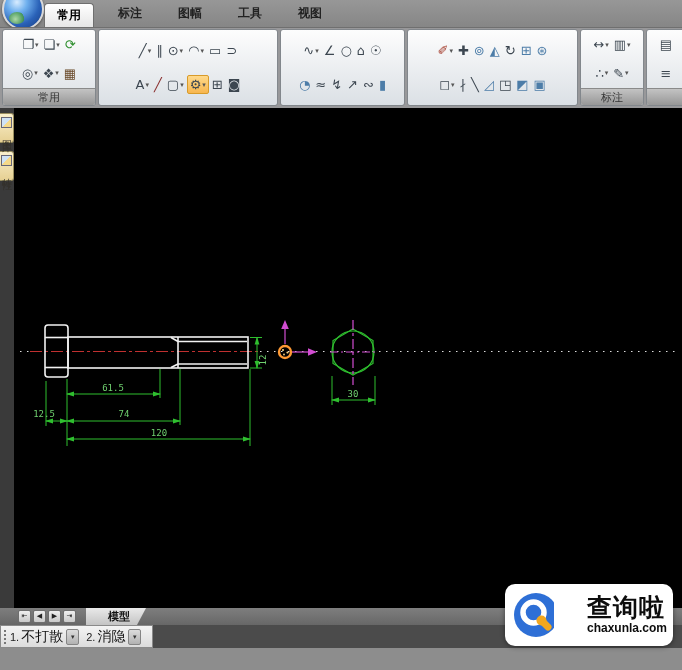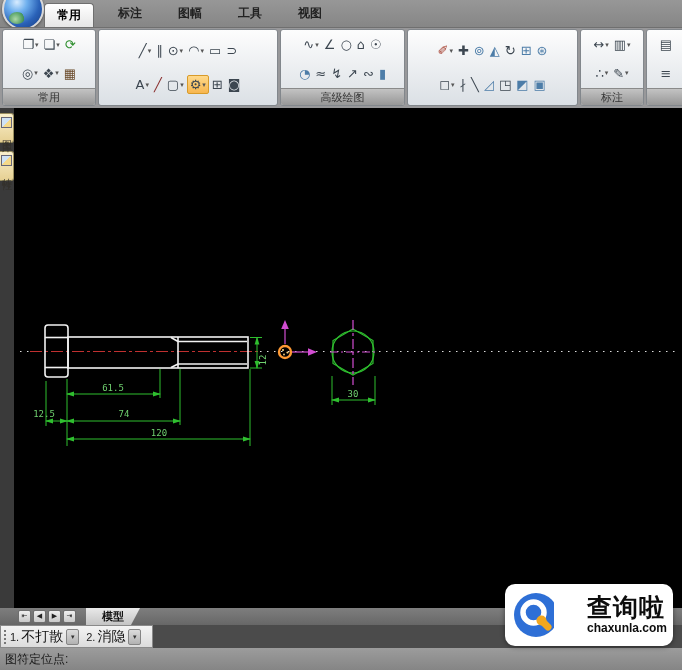--- a/index.html
+++ b/index.html
@@ -46,21 +46,21 @@
   
   .canvas{position:absolute;left:14px;top:108px;width:668px;height:500px;background:#000;}
 
   
   .tabsbar{position:absolute;left:0;top:608px;width:682px;height:17px;
            background:linear-gradient(#7e7e7e,#676767);display:flex;align-items:center;padding-left:18px;box-sizing:border-box;}
   .navbtn{width:13px;height:13px;margin-right:2px;background:linear-gradient(#efefef,#c9c9c9);
           border:1px solid #6e6e6e;border-radius:2px;font-size:7px;line-height:11px;text-align:center;color:#222;
           font-family:"DejaVu Sans",sans-serif;box-sizing:border-box;cursor:default;}
   .mtab{margin-left:8px;height:17px;line-height:17px;background:linear-gradient(#e9e9e9,#c4c4c4);
-        padding:0 16px 0 16px;font-size:11px;font-weight:bold;color:#111;
+        padding:0 16px 0 22px;font-size:11px;font-weight:bold;color:#111;
         clip-path:polygon(0 0,100% 0,calc(100% - 9px) 100%,0 100%);cursor:default;}
   .optionsbar{position:absolute;left:0;top:625px;width:682px;height:23px;background:#4b4b4b;}
   .optpanel{width:153px;height:23px;background:linear-gradient(#f4f4f4,#dcdcdc);border:1px solid #8a8a8a;
             box-sizing:border-box;display:flex;align-items:center;padding-left:2px;}
   .grip{width:4px;height:15px;margin-right:3px;background-image:radial-gradient(#777 35%,transparent 40%);
         background-size:4px 4px;}
   .optnum{font-size:11px;color:#222;margin-right:2px;}
   .optlabel{font-size:14px;color:#111;margin-right:3px;}
   .optdd{width:13px;height:16px;background:linear-gradient(#dcdcdc,#b2b2b2);border:1px solid #858585;
          font-size:7px;line-height:14px;text-align:center;color:#333;border-radius:2px;margin-right:7px;
@@ -211,21 +211,20 @@
                 <span class="glyph">↗</span>
               </span>
               <span class="ric">
                 <span class="glyph">∾</span>
               </span>
               <span class="ric">
                 <span class="glyph" style="color: rgb(77, 125, 168);">▮</span>
               </span>
             </div>
           </div>
-          <div class="rlabel">高级绘图</div>
         </div>
         <div class="rgroup g3">
           <div class="rpanel">
             <div class="rrow">
               <span class="ric">
                 <span class="glyph" style="color: rgb(163, 58, 42);">✐</span>
                 <span class="dd">▾</span>
               </span>
               <span class="ric">
                 <span class="glyph">✚</span>
@@ -422,23 +421,20 @@
           <span class="optnum">1.</span>
           <span class="optlabel">不打散</span>
           <span class="optdd">▾</span>
           <span class="optnum">2.</span>
           <span class="optlabel">消隐</span>
           <span class="optdd">▾</span>
         </span>
     </div>
   </div>
 
-  <div class="statusbar">
-    <span class="statustext">图符定位点:</span>
-  </div>
 
   <div class="watermark">
     <svg width="46" height="46">
       <circle cx="23" cy="23" r="22" fill="#2e6fd6"></circle>
       <circle cx="20.5" cy="20.5" r="10.5" fill="none" stroke="#ffffff" stroke-width="5.5"></circle>
       <line x1="28" y1="28" x2="35" y2="35" stroke="#f2a71f" stroke-width="7" stroke-linecap="round"></line>
       <circle cx="28.5" cy="28.5" r="5" fill="#f2a71f"></circle>
     </svg>
     <div class="wmtext">
       <span class="wmtitle">查询啦</span>

